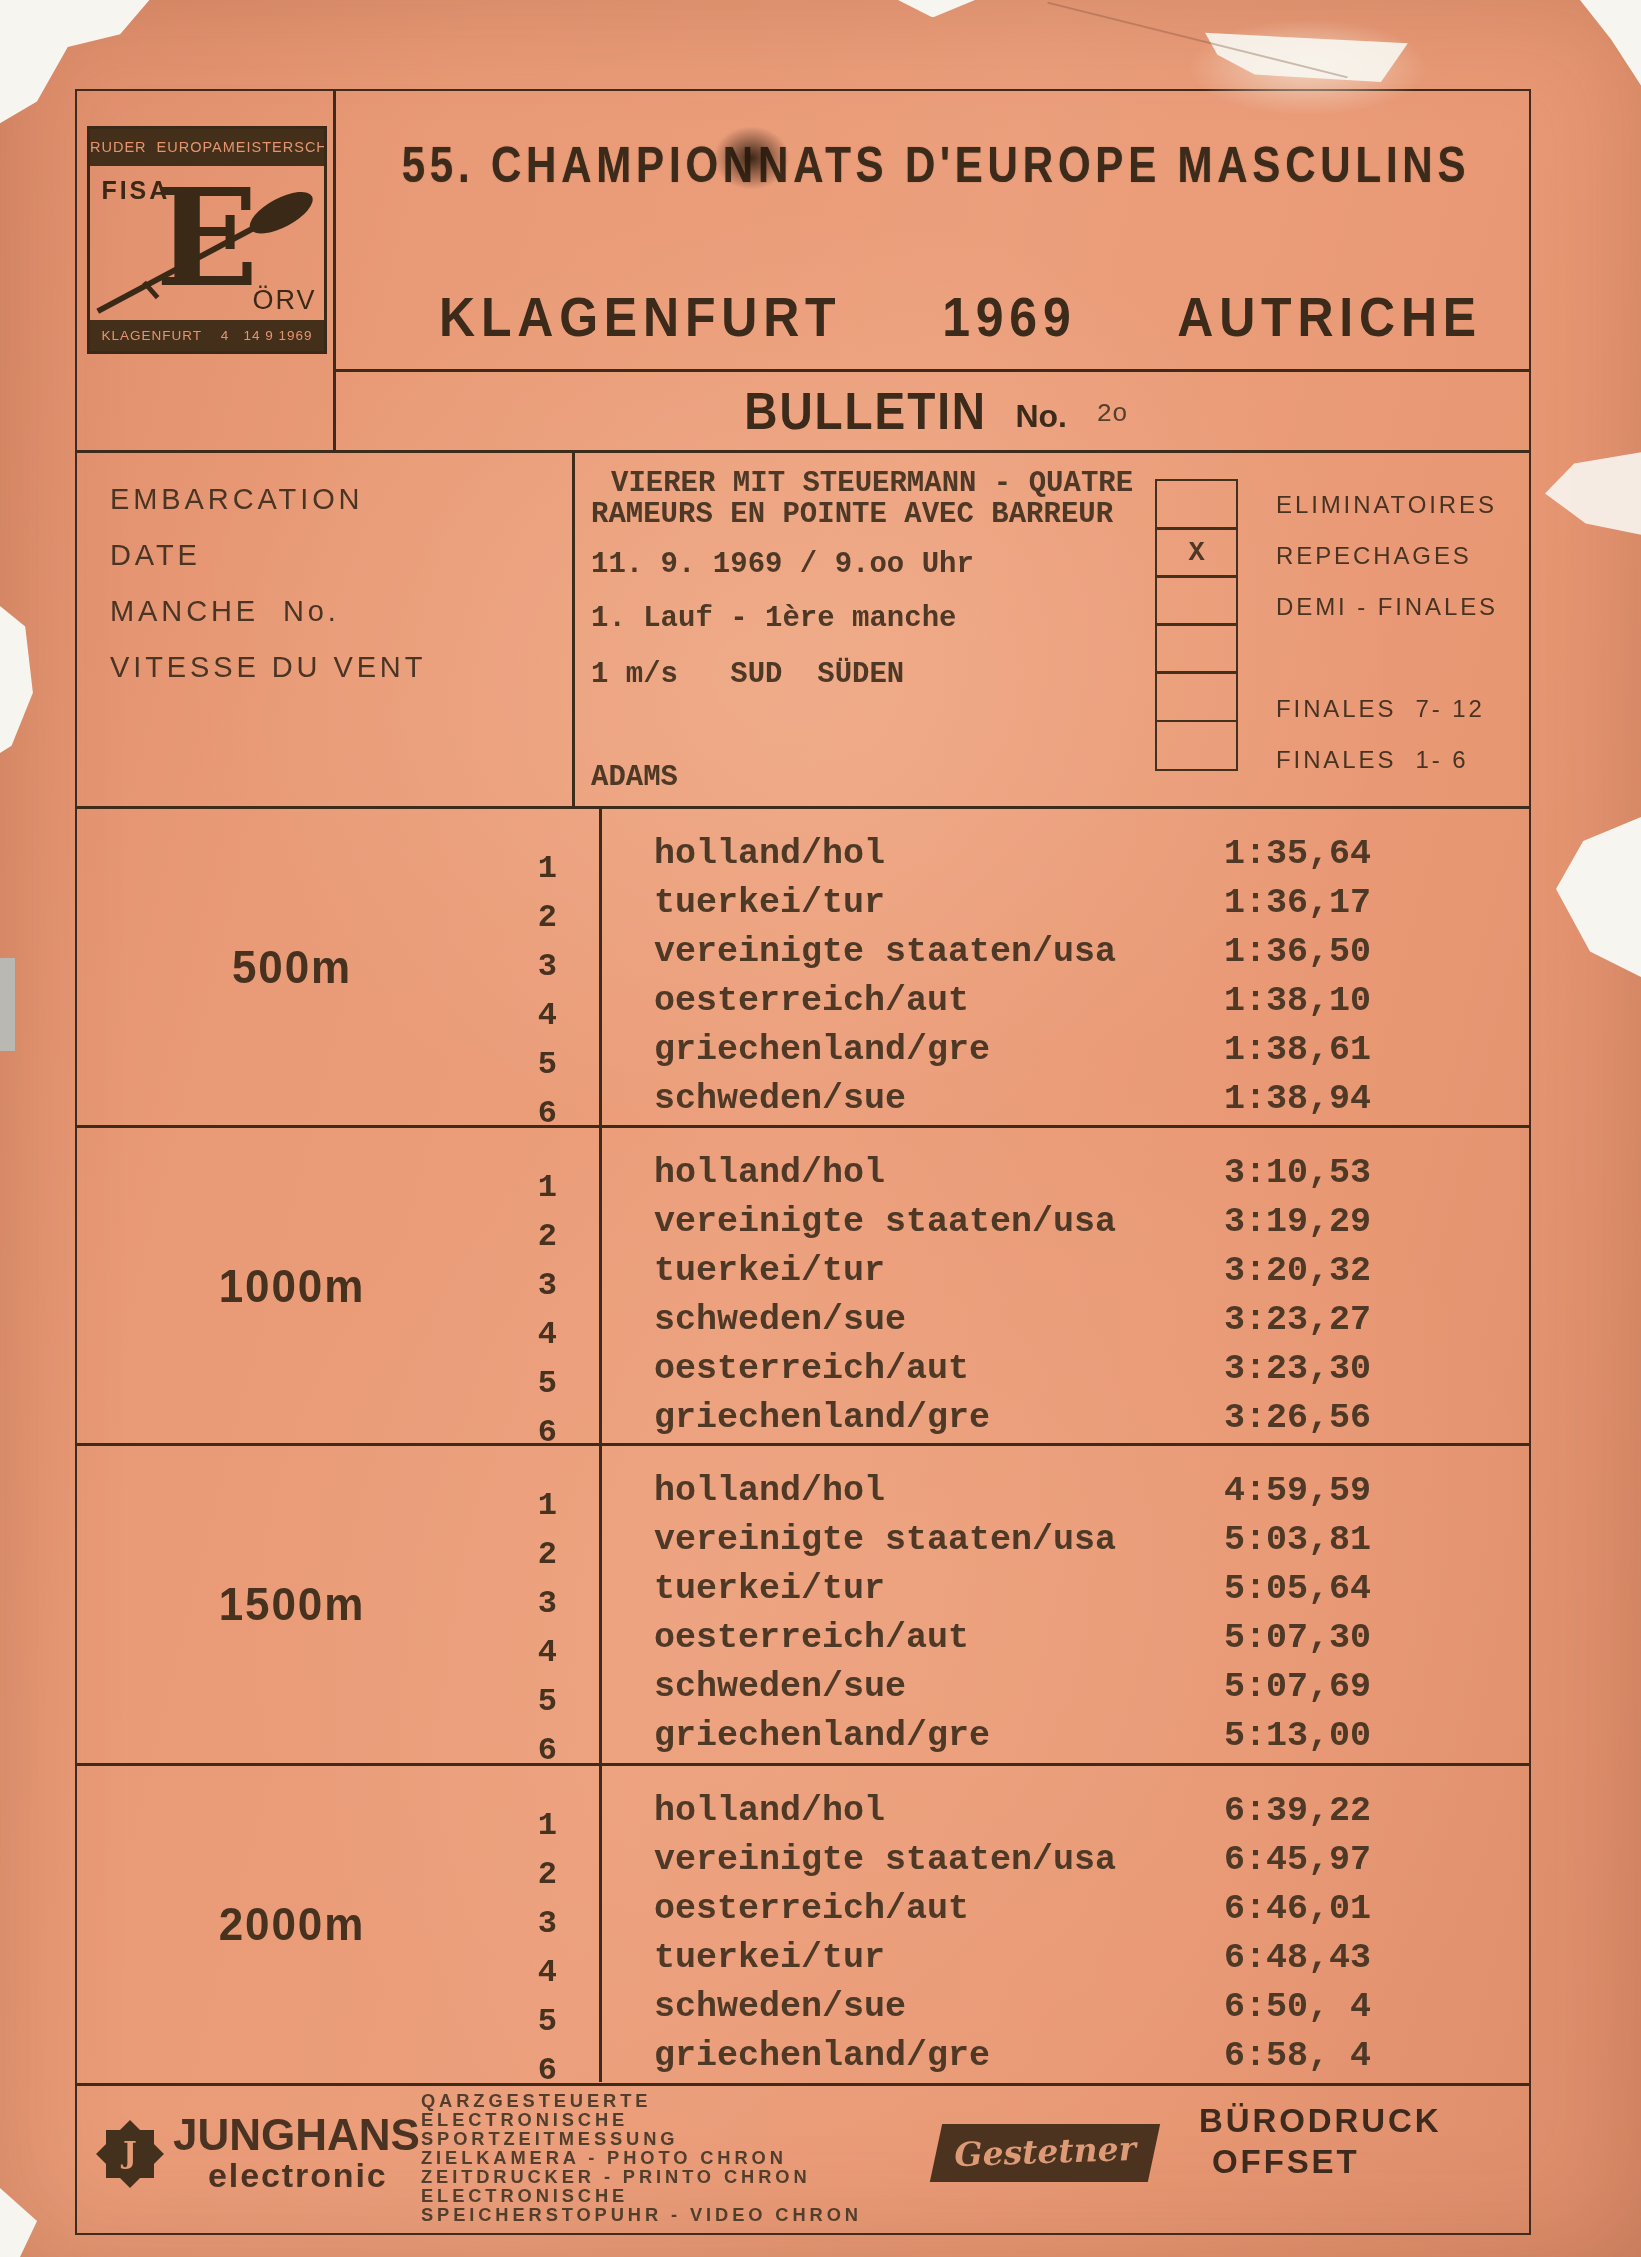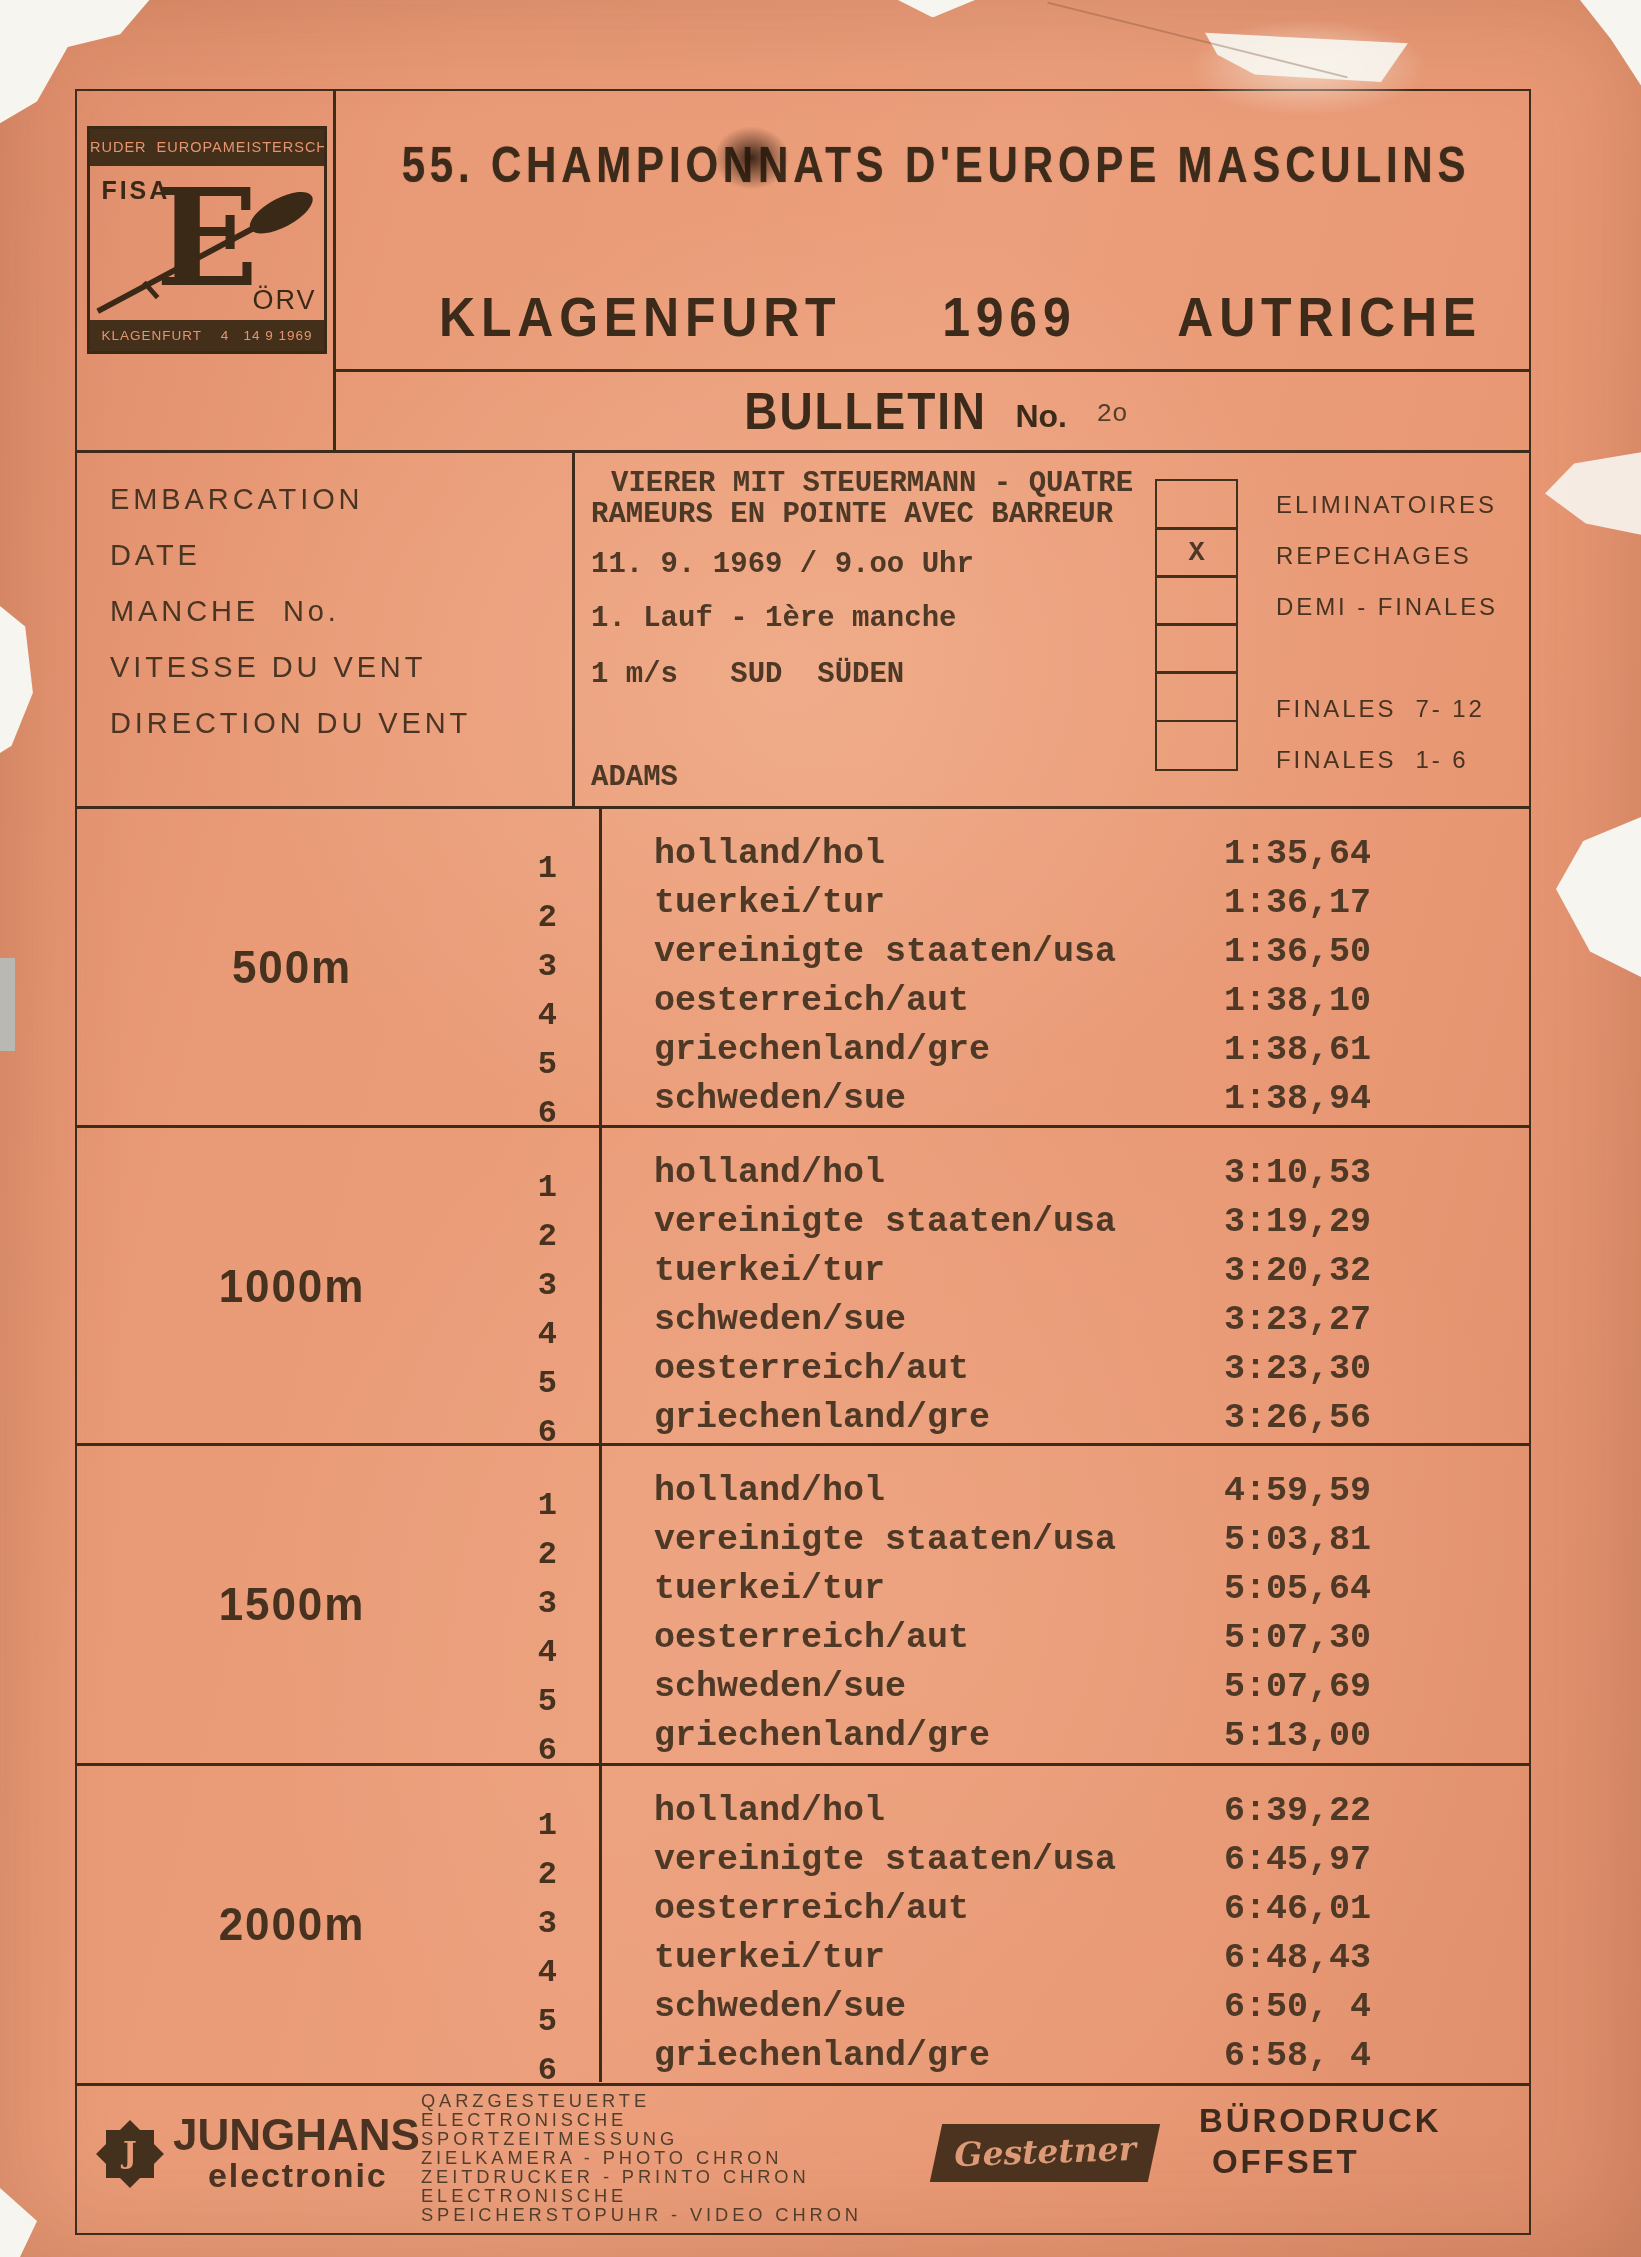--- a/index.html
+++ b/index.html
@@ -79,21 +79,21 @@
   .star .sq{position:absolute;left:11.6px;top:11.6px;width:48px;height:48px;background:#43301d;}
   .star .sq.r{transform:rotate(45deg);}
   .star .j{position:absolute;left:0;top:0;width:71px;height:71px;text-align:center;
            line-height:71px;font-family:"DejaVu Serif",serif;font-weight:bold;
            font-size:29px;color:#e59a76;z-index:2;}
   .junghans{position:absolute;left:98px;top:27px;font-size:44px;font-weight:bold;
             color:#4a3322;letter-spacing:0px;}
   .electronic{position:absolute;left:133px;top:73px;font-size:34px;font-weight:bold;
               color:#4a3322;letter-spacing:1.9px;}
   .techlines{position:absolute;left:346px;top:7.7px;}
-  .techline{font-size:18.3px;letter-spacing:3.9px;line-height:19px;font-weight:400;
+  .techline{font-size:18.3px;letter-spacing:3.9px;line-height:19px;font-weight:700;
             color:#523e2c;white-space:pre;}
   .gestetner{position:absolute;left:861px;top:41px;width:218px;height:58px;
              background:#4b3320;transform:skewX(-12deg);}
   .gestetner span{display:block;transform:skewX(12deg) rotate(-2deg);text-align:center;
              line-height:56px;font-family:"DejaVu Serif","Liberation Serif",serif;
              font-style:italic;font-weight:bold;font-size:33px;color:#dd9a76;}
   .buro1{position:absolute;left:1124px;top:19.3px;font-size:33px;font-weight:bold;
          letter-spacing:2.9px;color:#3e2b1d;}
   .buro2{position:absolute;left:1137px;top:60px;font-size:33px;font-weight:bold;
          letter-spacing:2.9px;color:#3e2b1d;}
@@ -139,21 +139,20 @@
     <span class="big">BULLETIN</span>
     <span class="no">No.</span>
     <span class="num">2o</span>
   </div>
 
   <div class="info-labels" id="info-labels">
       <div class="info-label">EMBARCATION</div>
       <div class="info-label">DATE</div>
       <div class="info-label">MANCHE  No.</div>
       <div class="info-label">VITESSE DU VENT</div>
-      <div class="info-label">DIRECTION DU VENT</div>
     </div>
   <div class="rule" style="left:572px;top:450px;width:2.9px;height:359px;"></div>
 
   <div class="iv mono" style="left:611px;top:467px;">VIERER MIT STEUERMANN - QUATRE</div>
   <div class="iv mono" style="left:591px;top:498px;">RAMEURS EN POINTE AVEC BARREUR</div>
   <div class="iv mono" style="left:591px;top:548px;">11. 9. 1969 / 9.oo Uhr</div>
   <div class="iv mono" style="left:591px;top:602px;">1. Lauf - 1ère manche</div>
   <div class="iv mono" style="left:591px;top:658px;">1 m/s   SUD  SÜDEN</div>
   <div class="iv mono" style="left:591px;top:761px;">ADAMS</div>
 

